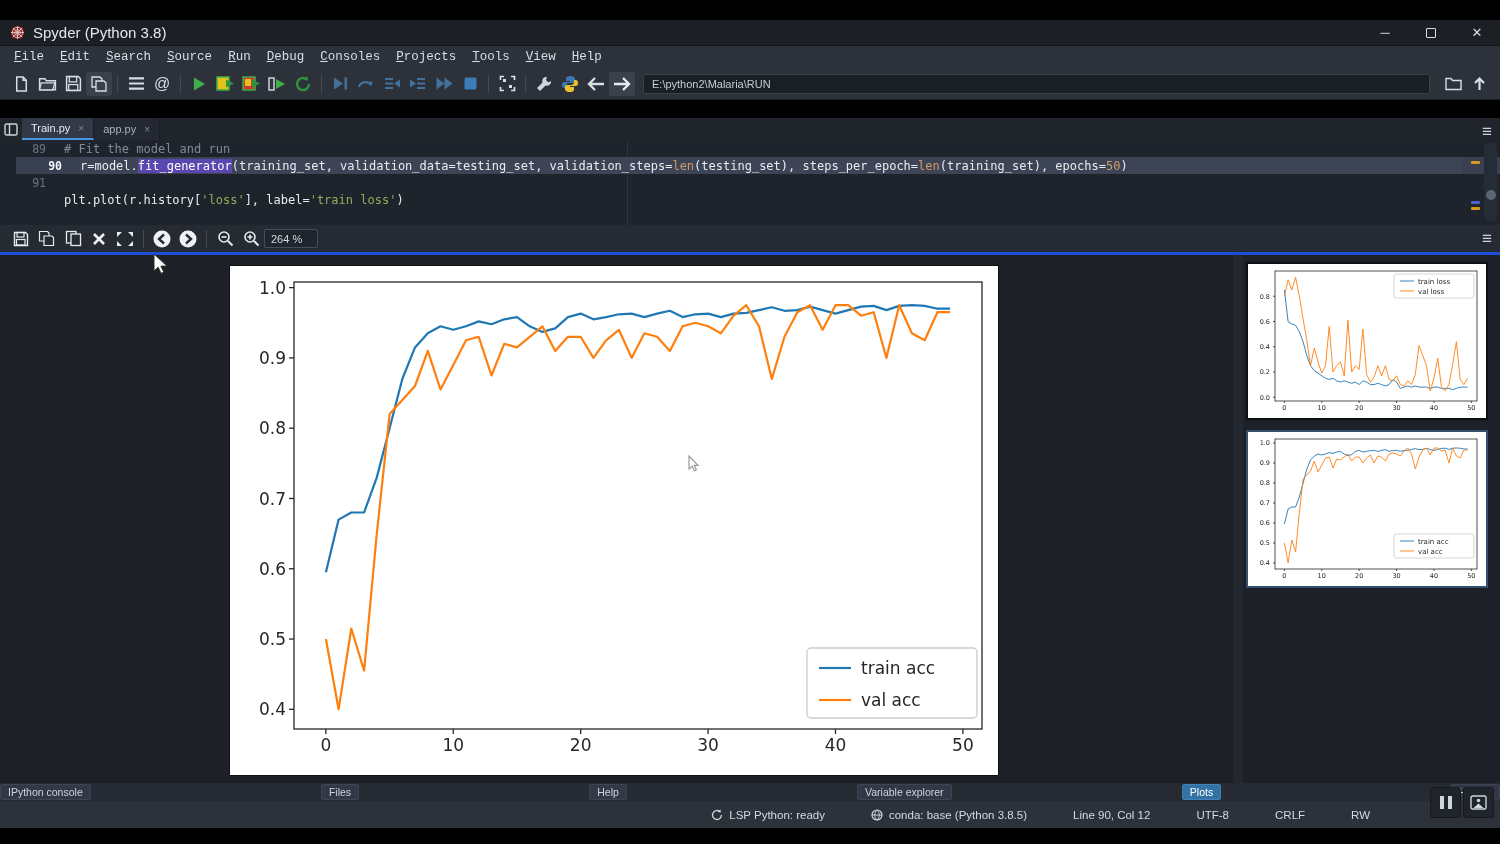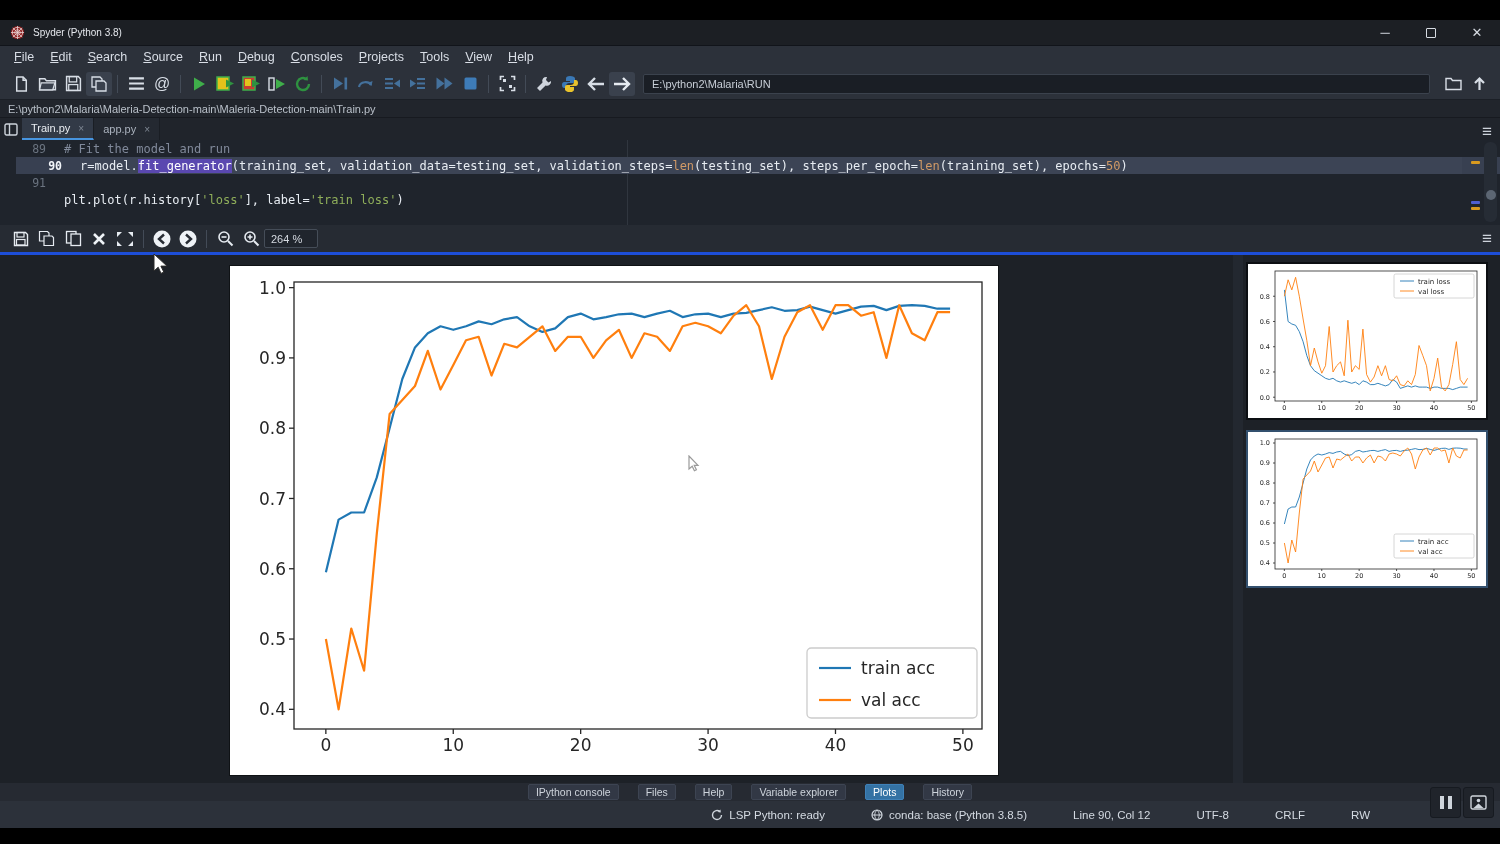--- a/index.html
+++ b/index.html
@@ -4,30 +4,30 @@
 <style>
   * { margin:0; padding:0; box-sizing:border-box; }
   html,body { background:#000; }
   .screen { position:relative; width:1500px; height:844px; background:#000; overflow:hidden;
             font-family:"Liberation Sans", sans-serif; }
 
   
   .titlebar { position:absolute; top:20px; left:0; width:1500px; height:26px;
     background:#1c1f24; display:flex; align-items:center; border-bottom:1px solid #11141a; }
   .titlebar .app-ico { width:15px; height:15px; margin:0 8px 0 10px; }
-  .titlebar .title { color:#e4e7ec; font-size:10px; }
+  .titlebar .title { color:#e4e7ec; font-size:15px; }
   .win-controls { margin-left:auto; display:flex; height:100%; }
   .win-btn { width:46px; height:100%; display:flex; align-items:center; justify-content:center;
     color:#d6dbe2; font-size:13px; }
   .win-btn .maxbox { width:10px; height:10px; border:1.4px solid #d6dbe2; border-radius:1px; }
 
   
   .menubar { position:absolute; top:46px; left:0; width:1500px; height:22px;
     background:#2c313a; display:flex; align-items:center; padding-left:6px; }
-  .menu-item { color:#d9dee6; font-size:12.5px; padding:2px 8px; }
+  .menu-item { color:#d9dee6; font-size:12.5px; padding:2px 8px;font-family:Liberation Mono, monospace; }
   .menu-item u { text-decoration:underline; }
 
   
   .toolbar { position:absolute; top:68px; left:0; width:1500px; height:32px;
     background:#2c313a; border-bottom:1px solid #1b1f26; display:flex; align-items:center;
     padding:0 8px; color:#d8dee6; }
   .tbi { width:26px; height:24px; display:flex; align-items:center; justify-content:center; flex:none; }
   .tbi.boxed { background:#3a414d; border-radius:3px; }
   .tbi svg { display:block; }
   .tb-sep { width:1px; height:18px; background:#434b57; margin:0 5px; flex:none; }
@@ -89,21 +89,21 @@
     background:#fff; box-shadow:0 0 0 1px rgba(0,0,0,.45); }
   .splitter { position:absolute; left:1233px; top:0; width:10px; height:528px; background:#232830; }
   .thumb { position:absolute; background:#fff; }
   .thumb-frame1 { left:1246px; top:7px; width:242px; height:158px; border:2px solid #0c0f13; }
   .thumb-frame2 { left:1246px; top:175px; width:242px; height:158px; border:2px solid #33506e; }
   .thumb svg { display:block; }
   svg text { font-family:"DejaVu Sans", sans-serif; }
 
   
   .bottom-tabbar { position:absolute; top:783px; left:0; width:1500px; height:18px;
-    background:#262a32; display:flex; align-items:center; justify-content:center; gap:19px; }
+    background:#262a32; display:flex; align-items:center; justify-content:space-between; gap:19px; }
   .btab { font-size:10.5px; color:#ced4dc; background:#323845; border:1px solid #3d4452;
     padding:1px 7px; border-radius:2px; }
   .btab.active { background:#3472a4; border-color:#3f81b8; color:#fff; }
 
   
   .statusbar { position:absolute; top:801px; left:0; width:1500px; height:27px;
     background:#2c313a; display:flex; align-items:center; justify-content:flex-end;
     gap:46px; padding-right:130px; color:#d4dae2; font-size:11.5px; }
   .sb-item { display:flex; align-items:center; gap:6px; }
   .bottom-strip { position:absolute; top:828px; left:0; width:1500px; height:16px; background:#000; }
@@ -304,23 +304,20 @@
           <path d="M1.5 2.5h5l1.5 2h8.5v9h-15z" fill="none" stroke="#d8dee6" stroke-width="1.4"></path>
         </svg>
     </div>
     <div class="tbi">
       <svg width="15" height="16" viewBox="0 0 14 16">
           <path d="M7 14V3M2.5 7L7 2.5 11.5 7" stroke="#d8dee6" stroke-width="2.2" fill="none"></path>
         </svg>
     </div>
   </div>
 
-  <div class="breadcrumb-bar">
-    <span>E:\python2\Malaria\Maleria-Detection-main\Maleria-Detection-main\Train.py</span>
-  </div>
 
   <div class="tabbar">
     <div class="pane-ico">
       <svg width="14" height="13" viewBox="0 0 14 13">
           <rect x="1" y="1" width="12" height="11" rx="1.5" fill="none" stroke="#cdd3db" stroke-width="1.4"></rect>
           <path d="M5.5 1v11" stroke="#cdd3db" stroke-width="1.4"></path>
         </svg>
     </div>
     <div class="etab active">
       <span>Train.py</span>

